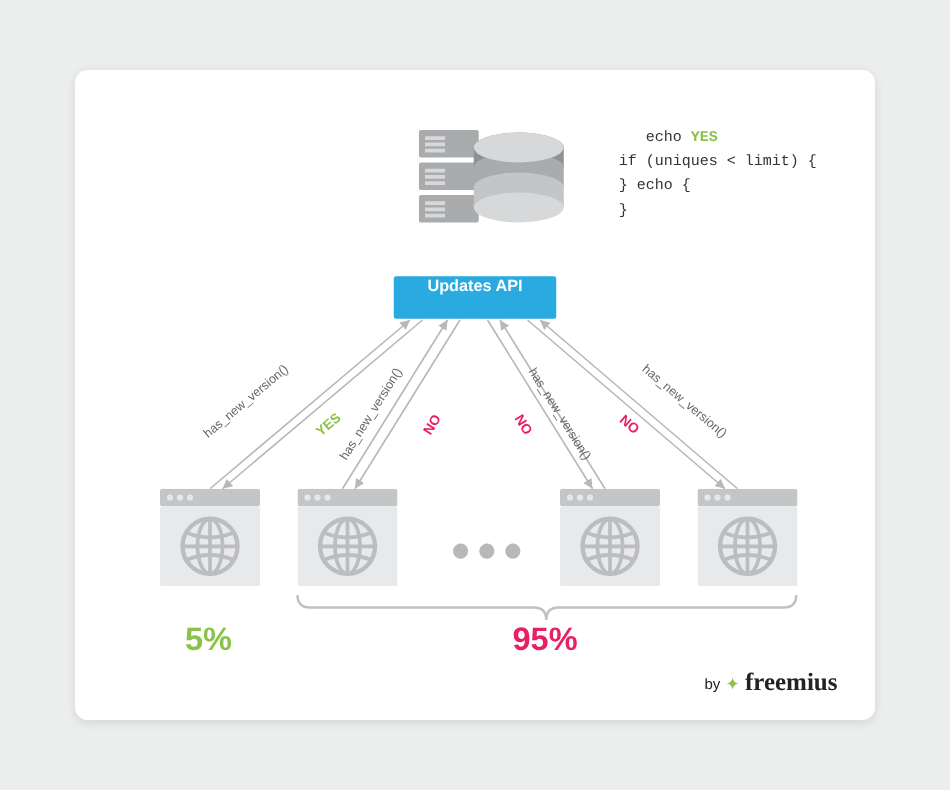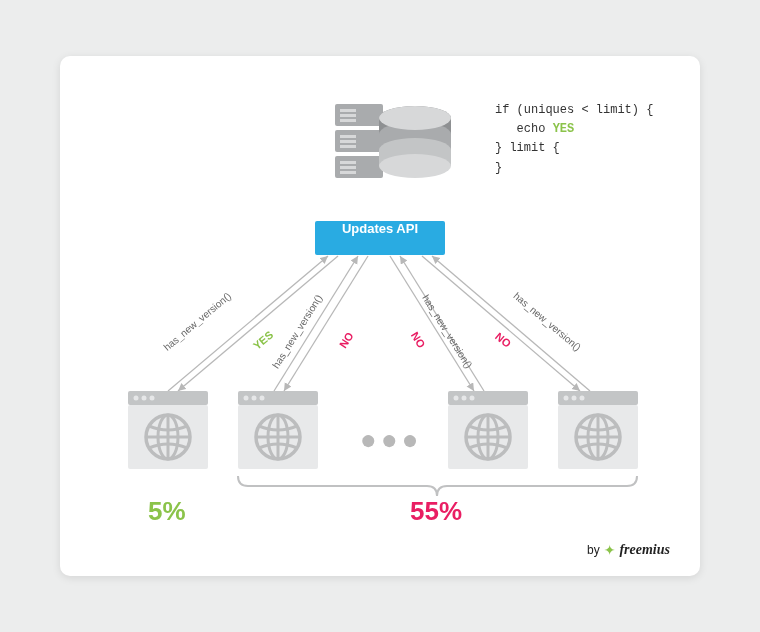--- a/index.html
+++ b/index.html
@@ -112,21 +112,21 @@
       position: absolute;
       right: 30px;
       bottom: 18px;
       font-size: 12px;
       color: #222;
       display: flex;
       align-items: center;
       gap: 4px;
       padding-left: 14px;
     }
-    .byline .brand { font-weight: bold; font-style: italic; font-size: 14px; font-family: Georgia, serif; }
+    .byline .brand { font-weight: bold; font-size: 20px; font-family: Georgia, serif; }
     svg.arrows {
       position: absolute;
       left: 0; top: 0;
       width: 640px; height: 520px;
       pointer-events: none;
     }
   </style>
 </head>
 <body>
 
@@ -159,23 +159,23 @@
         <rect x="44" y="38" width="72" height="16" fill="#a9abad"></rect>
         <ellipse cx="80" cy="54" rx="36" ry="12" fill="#c3c5c6"></ellipse>
         <rect x="44" y="54" width="72" height="16" fill="#c3c5c6"></rect>
         <ellipse cx="80" cy="70" rx="36" ry="12" fill="#d7d8d9"></ellipse>
         <ellipse cx="80" cy="22" rx="36" ry="12" fill="#d7d8d9"></ellipse>
       </g>
     </svg>
   </div>
 
   <div class="code-block">
+    <div>&nbsp;&nbsp;&nbsp;<span>echo</span> <span class="yes">YES</span></div>
     <div>if (uniques &lt; limit) {</div>
-    <div>&nbsp;&nbsp;&nbsp;<span>echo</span> <span class="yes">YES</span></div>
-    <div>} limit {</div>
+    <div>} echo {</div>
     <div>}</div>
   </div>
 
   <div class="api-btn">
     <span>Updates API</span>
   </div>
 
   <svg class="arrows">
     <defs>
       <marker id="ah" markerWidth="8" markerHeight="8" refX="6" refY="3" orient="auto">
@@ -268,21 +268,21 @@
     </svg>
   </div>
 
   <div class="brace">
     <svg viewBox="0 0 405 22" width="405" height="22">
       <path d="M 3 0 Q 3 10 13 10 L 192 10 Q 202 10 202 20 Q 202 10 212 10 L 392 10 Q 402 10 402 0" fill="none" stroke="#c0c1c2" stroke-width="2"></path>
     </svg>
   </div>
 
   <div class="pct5">5%</div>
-  <div class="pct95">55%</div>
+  <div class="pct95">95%</div>
 
   <div class="byline">
     <span>by</span>
     <span style="color:#8bc34a;font-size:14px;">✦</span>
       <span class="brand">freemius</span>
   </div>
 
 </div>
 
 </body></html>

